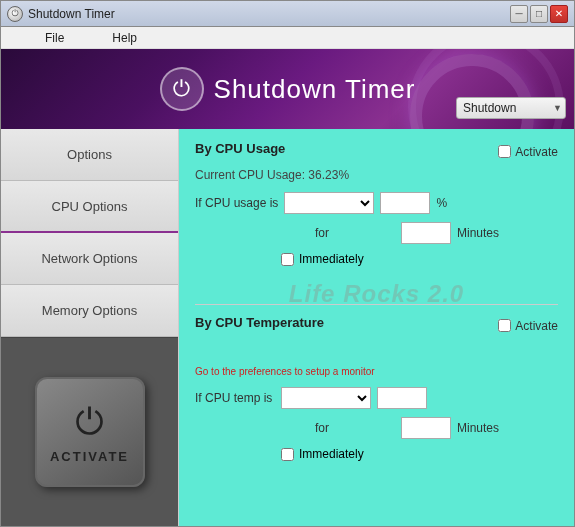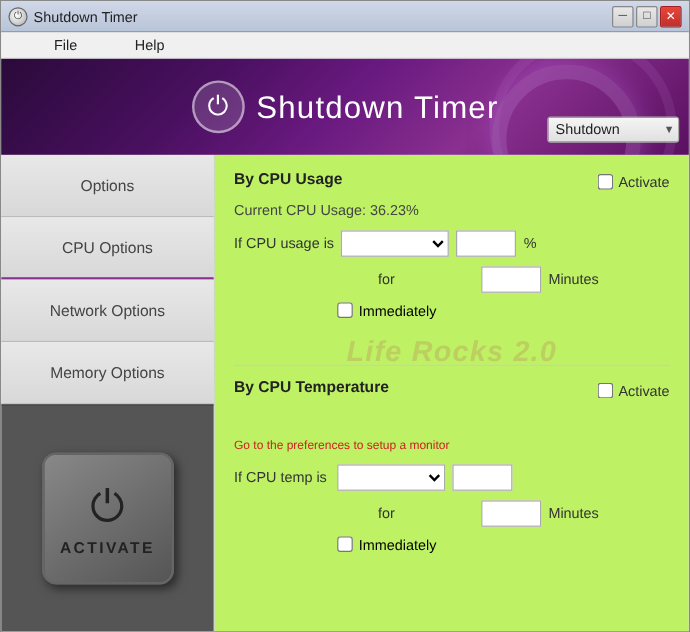--- a/index.html
+++ b/index.html
@@ -266,21 +266,21 @@
     .activate-label {
       font-size: 13px;
       font-weight: bold;
       color: #222;
       letter-spacing: 2px;
     }
 
     
     .right-panel {
       flex: 1;
-      background: #bef264;
+      background: #5eead4;
       padding: 12px 16px;
       overflow-y: auto;
     }
 
     .section-header {
       font-size: 13px;
       font-weight: bold;
       color: #222;
       margin-bottom: 6px;
     }
@@ -361,21 +361,21 @@
     .minutes-row {
       display: flex;
       align-items: center;
       gap: 6px;
       margin-left: 120px;
       margin-bottom: 8px;
     }
 
     .immediately-row {
       display: flex;
-      align-items: flex-start;
+      align-items: flex-end;
       gap: 5px;
       margin-left: 86px;
       margin-bottom: 14px;
     }
 
     .separator-section {
       border-top: 1px solid #ccc;
       padding-top: 10px;
       margin-top: 4px;
     }

